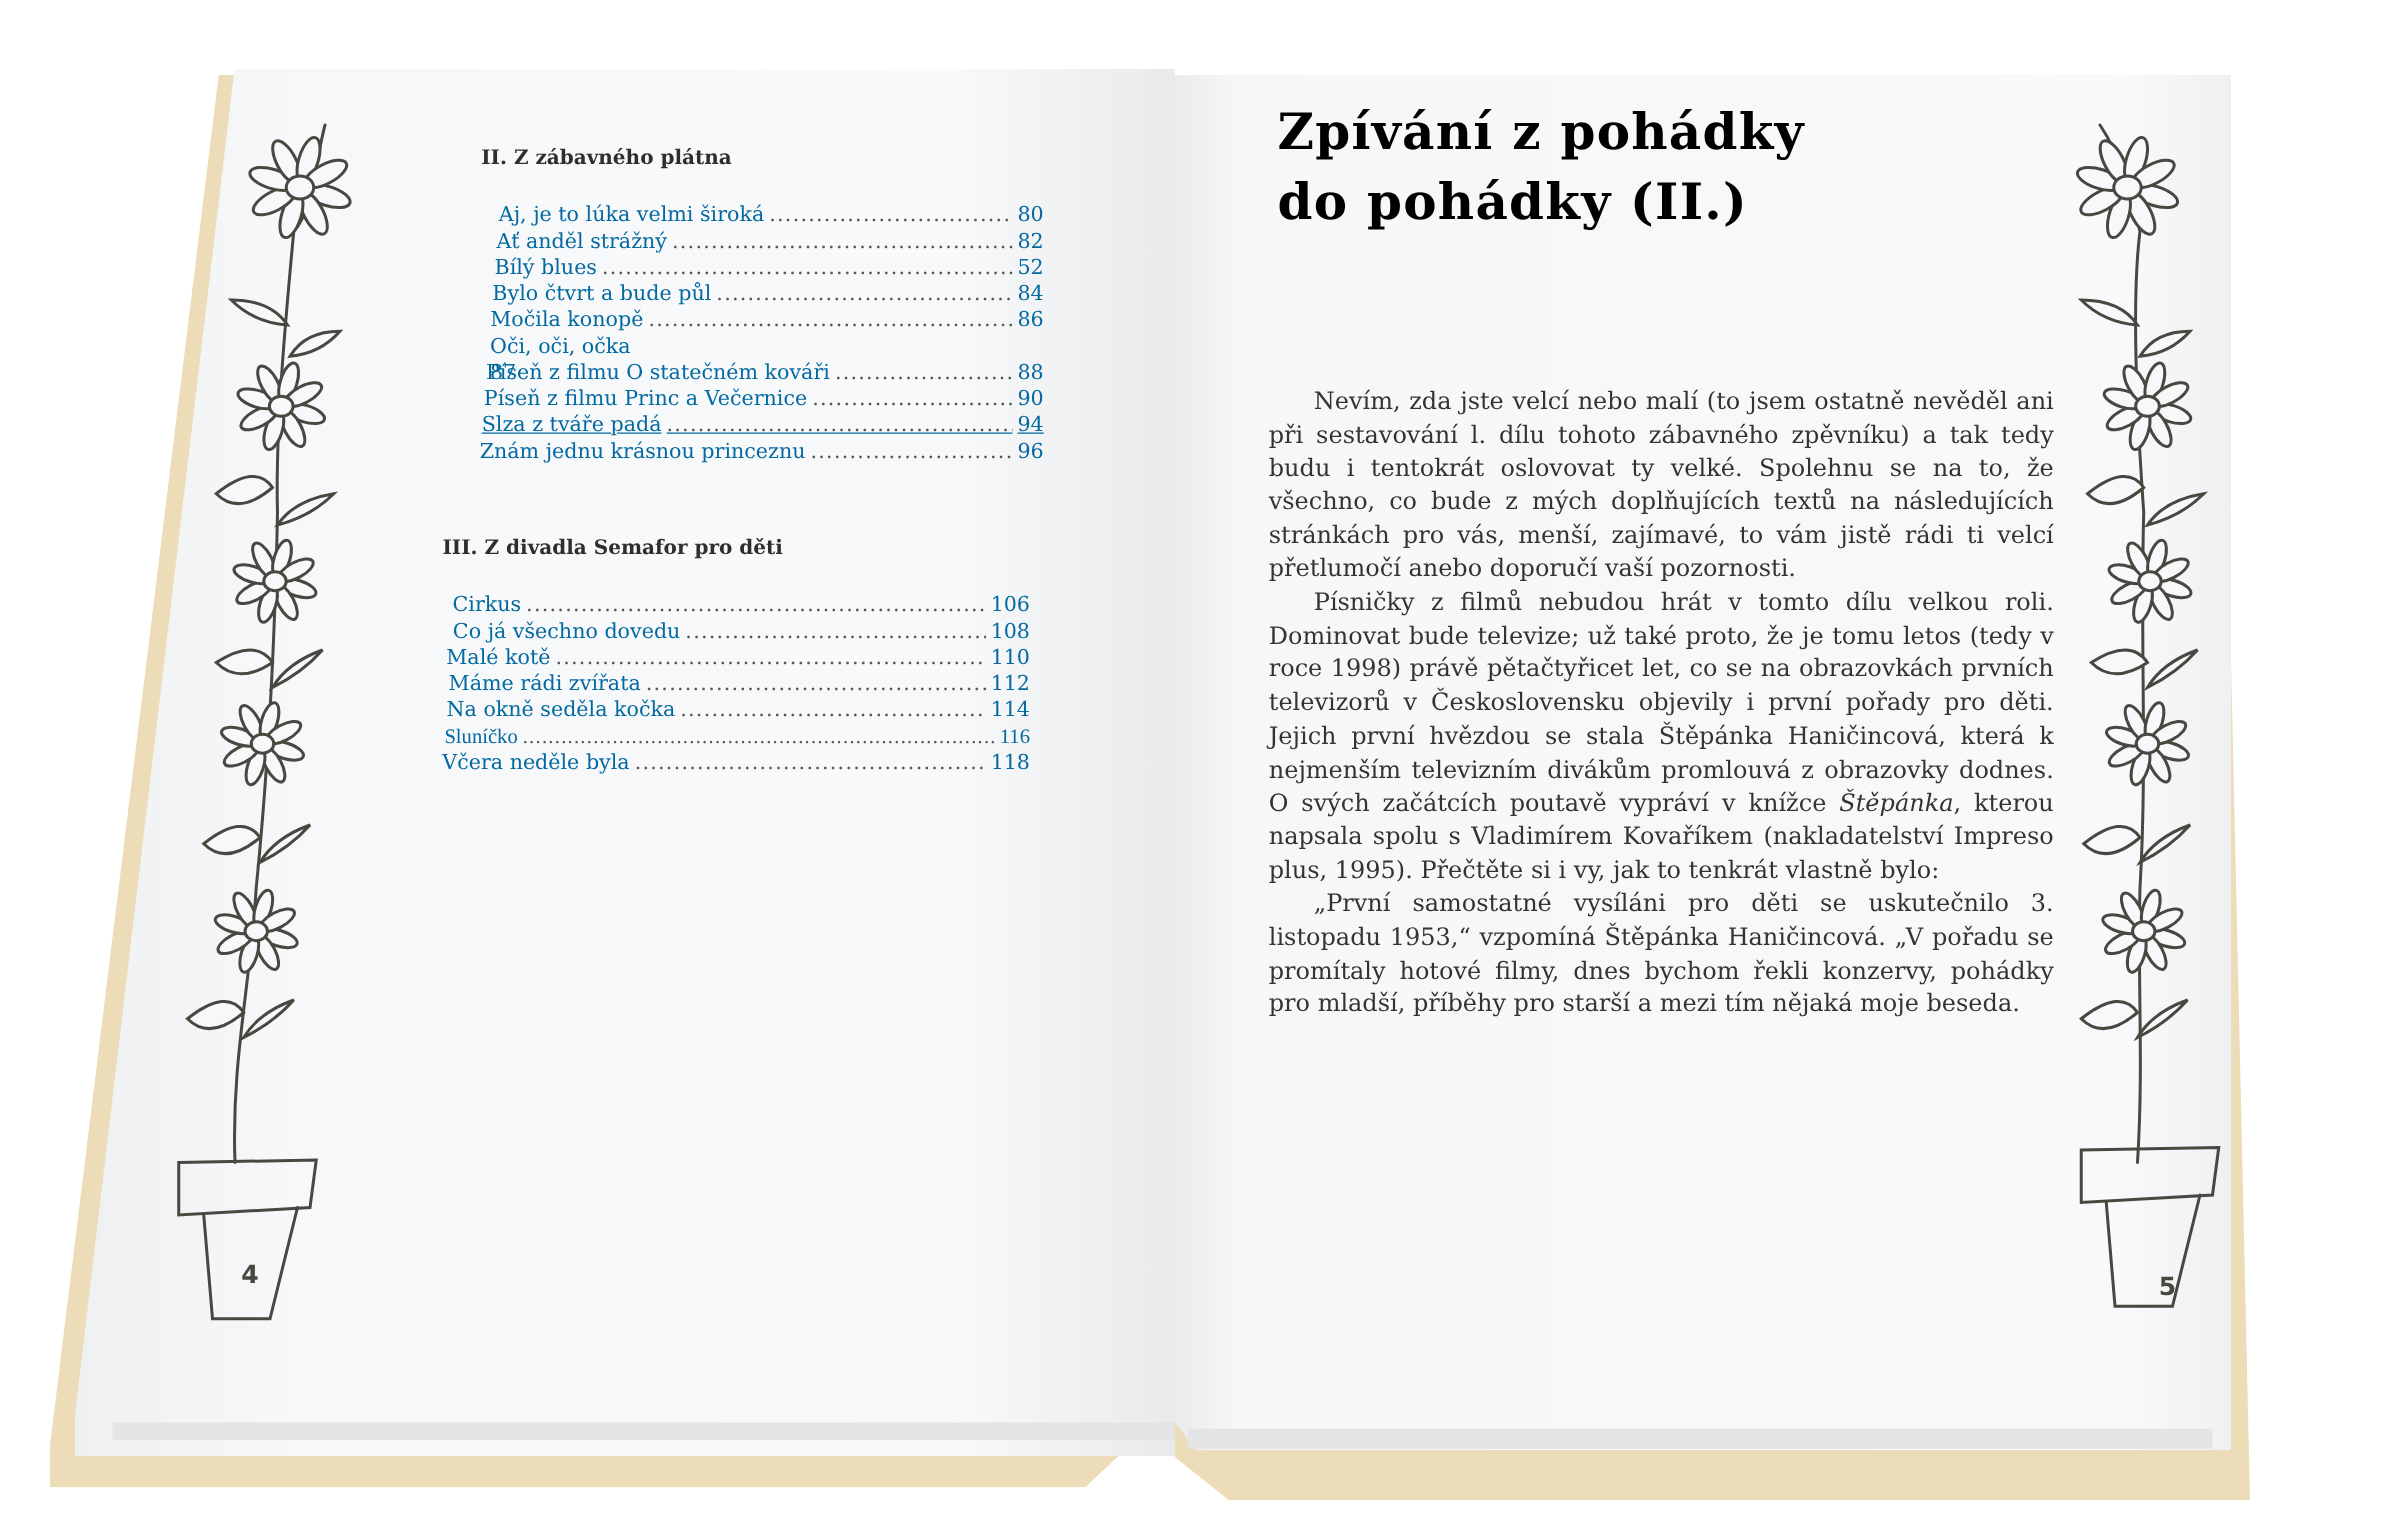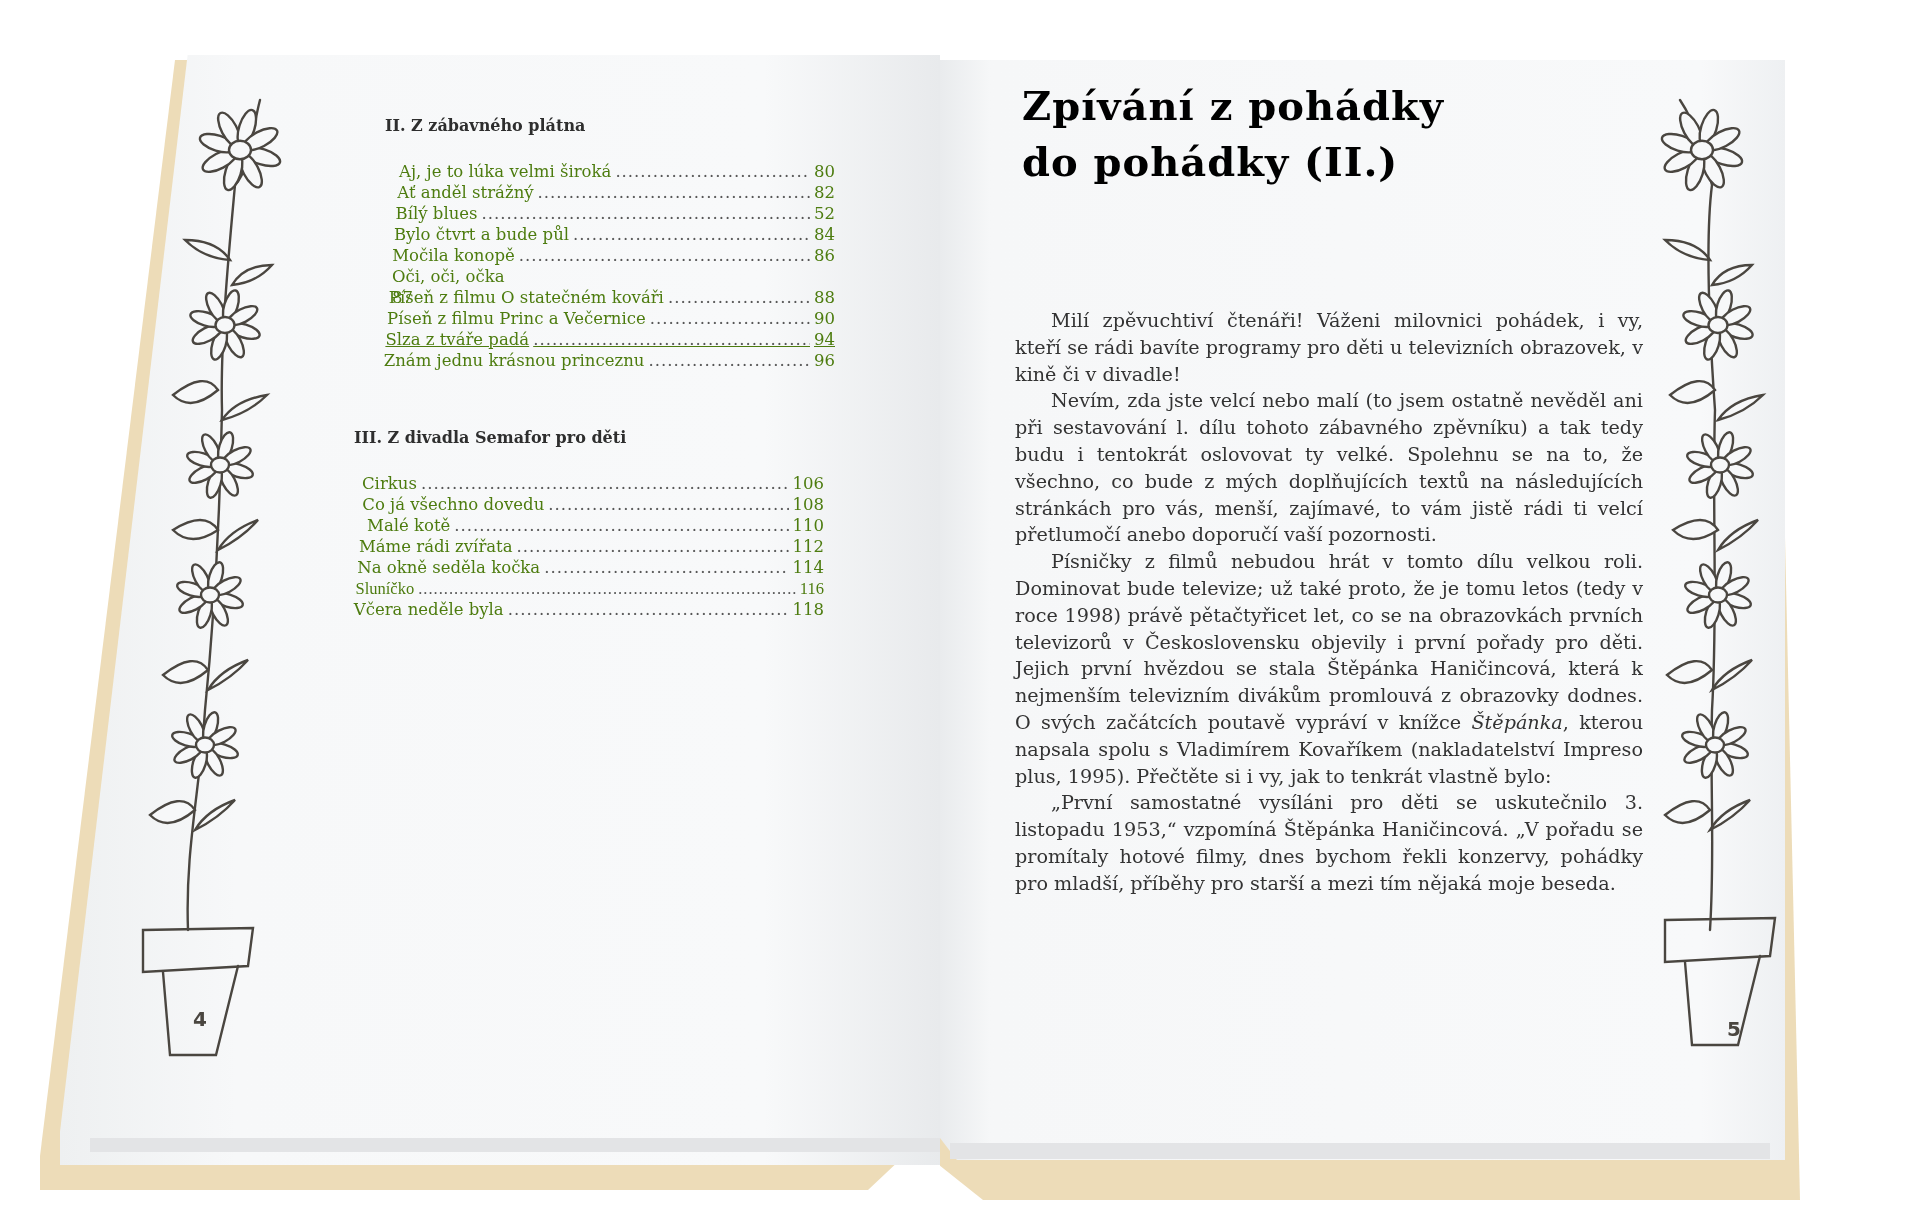--- a/index.html
+++ b/index.html
@@ -33,21 +33,21 @@
   }
   .pe-left { left:90px; top:1138px; width:850px; height:14px; }
   .pe-right { left:950px; top:1143px; width:820px; height:16px; }
 
   .toc-section { position:absolute; color:#3a3a3a; }
   .toc-heading {
     font-family:"DejaVu Serif", serif; font-weight:bold; font-size:16px; color:#2e2e2e;
     margin-bottom:26px;
   }
   .toc-row {
-    display:flex; align-items:baseline; font-size:16.5px; color:#4d7c0f; height:21px; line-height:21px;
+    display:flex; align-items:baseline; font-size:16.5px; color:#0369a1; height:21px; line-height:21px;
   }
   .toc-title { white-space:nowrap; }
   .toc-dots { flex:1; overflow:hidden; white-space:nowrap; margin:0 4px; letter-spacing:1px; color:#555; }
   .toc-dots::before { content:"......................................................................................................"; }
   .toc-page { white-space:nowrap; }
 
   .title {
     position:absolute; left:1022px; top:78px;
     font-family:"DejaVu Serif", serif; font-weight:bold; font-size:40px; line-height:56px;
     color:#000000; letter-spacing:1px;
@@ -141,21 +141,21 @@
       <div class="toc-row" style="margin-left: 8px;">
         <span class="toc-title">Cirkus</span>
         <span class="toc-dots"></span>
         <span class="toc-page">106</span>
       </div>
       <div class="toc-row" style="margin-left: 8.3px;">
         <span class="toc-title">Co já všechno dovedu</span>
         <span class="toc-dots"></span>
         <span class="toc-page">108</span>
       </div>
-      <div class="toc-row" style="margin-left: 13px; align-items: flex-end;">
+      <div class="toc-row" style="margin-left: 3px; align-items: flex-end;">
         <span class="toc-title">Malé kotě</span>
         <span class="toc-dots"></span>
         <span class="toc-page">110</span>
       </div>
       <div class="toc-row" style="margin-left: 4.9px;">
         <span class="toc-title">Máme rádi zvířata</span>
         <span class="toc-dots"></span>
         <span class="toc-page">112</span>
       </div>
       <div class="toc-row" style="margin-left: 3.2px;">
@@ -175,21 +175,20 @@
       </div>
     </div>
 </div>
 
 <div class="title">
   <div>Zpívání z pohádky</div>
   <div>do pohádky (II.)</div>
 </div>
 
 <div class="body-text" style="top:308px;">
-  <p>Milí zpěvuchtiví čtenáři! Váženi milovnici pohádek, i vy, kteří se rádi bavíte programy pro děti u televizních obrazovek, v kině či v divadle!</p>
   <p class="gap">Nevím, zda jste velcí nebo malí (to jsem ostatně nevěděl ani při sestavování l. dílu tohoto zábavného zpěvníku) a tak tedy budu i tentokrát oslovovat ty velké. Spolehnu se na to, že všechno, co bude z mých doplňujících textů na následujících stránkách pro vás, menší, zajímavé, to vám jistě rádi ti velcí přetlumočí anebo doporučí vaší pozornosti.</p>
   <p><span>Písničky z filmů nebudou hrát v tomto dílu velkou roli. Dominovat bude televize; už také proto, že je tomu letos (tedy v roce 1998) právě pětačtyřicet let, co se na obrazovkách prvních televizorů v Československu objevily i první pořady pro děti. Jejich první hvězdou se stala Štěpánka Haničincová, která k nejmenším televizním divákům promlouvá z obrazovky dodnes. O svých začátcích poutavě vypráví v knížce</span> <em>Štěpánka</em><span>, kterou napsala spolu s Vladimírem Kovaříkem (nakladatelství Impreso plus, 1995). Přečtěte si i vy, jak to tenkrát vlastně bylo:</span></p>
   <p class="gap">„První samostatné vysíláni pro děti se uskutečnilo 3. listopadu 1953,“ vzpomíná Štěpánka Haničincová. „V pořadu se promítaly hotové filmy, dnes bychom řekli konzervy, pohádky pro mladší, příběhy pro starší a mezi tím nějaká moje beseda.</p>
 </div>
 
 <svg class="flower-svg" style="left:140px; top:90px;" width="170" height="990" viewBox="0 0 170 990" fill="none" stroke="#4a4640" stroke-width="2.4" stroke-linecap="round">
   <g id="flowerL">
     <path d="M120 10 C112 40, 110 80, 95 95 C90 150, 80 250, 82 320 C80 420, 75 520, 65 620 C60 700, 45 760, 48 840"></path>
   </g>
 <g>

